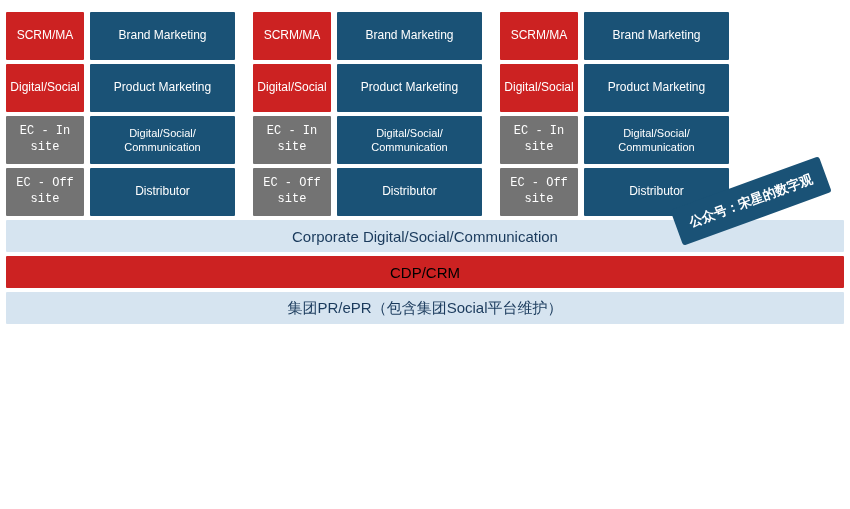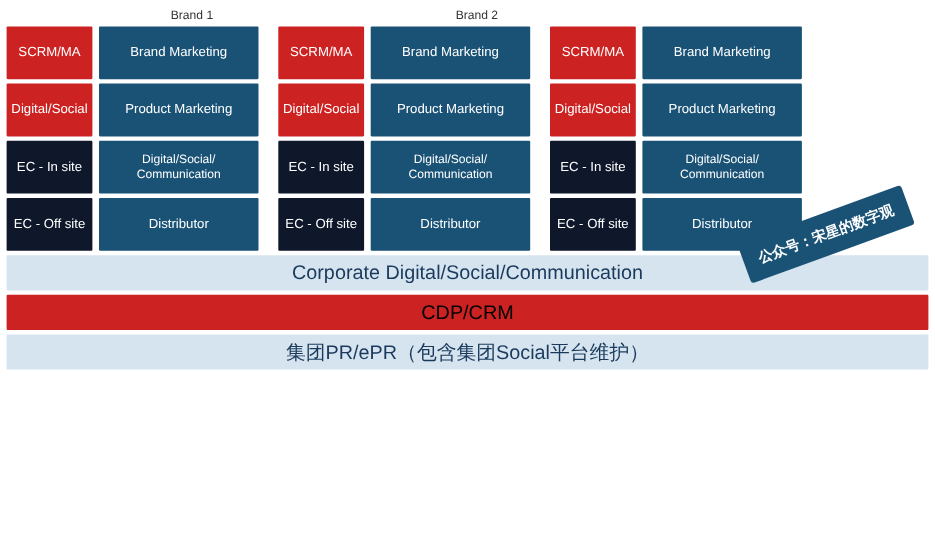--- a/index.html
+++ b/index.html
@@ -23,33 +23,33 @@
       text-align: center;
       font-size: 12px;
       font-weight: 500;
       color: #fff;
       padding: 4px 6px;
       line-height: 1.3;
       border-radius: 1px;
     }
     .red { background-color: #cc2222; }
     .blue { background-color: #1a5276; }
-    .light-blue { background-color: #0f172a; }
+    .light-blue { background-color: #737373; font-family: Liberation Mono, monospace; }
     .narrow { width: 78px; height: 48px; }
     .wide { width: 145px; height: 48px; }
     .bottom-rows {
       margin-top: 4px;
       display: flex;
       flex-direction: column;
       gap: 4px;
     }
     .bottom-cell {
       background: #d6e4f0;
       color: #1a3a5c;
-      font-size: 18px;
+      font-size: 15px;
       display: flex;
       align-items: center;
       justify-content: center;
       height: 32px;
       border-radius: 1px;
       font-weight: 400;
     }
     .bottom-cell.red-row {
       background: #cc2222;
       color: #000000;
@@ -98,24 +98,22 @@
       font-weight: 400;
     }
   </style>
 </head>
 <body>
 
 <div class="container">
 
   <div class="brand-label-row">
     <div class="brand-label" style="width:90px;"></div>
-    <div class="brand-label" style="width:145px;">Brand 1</div>
     <div class="brand-label" style="width:6px;"></div>
     <div class="brand-label" style="width:90px;"></div>
-    <div class="brand-label" style="width:145px;">Brand 2</div>
     <div class="brand-label" style="width:6px;"></div>
     <div class="brand-label" style="width:90px;"></div>
   </div>
 
   <div class="grid-rows">
 
     <div class="grid-row">
       <div class="cell red narrow">SCRM/MA</div>
       <div class="cell blue wide">Brand Marketing</div>
       <div class="group-spacer"></div>

